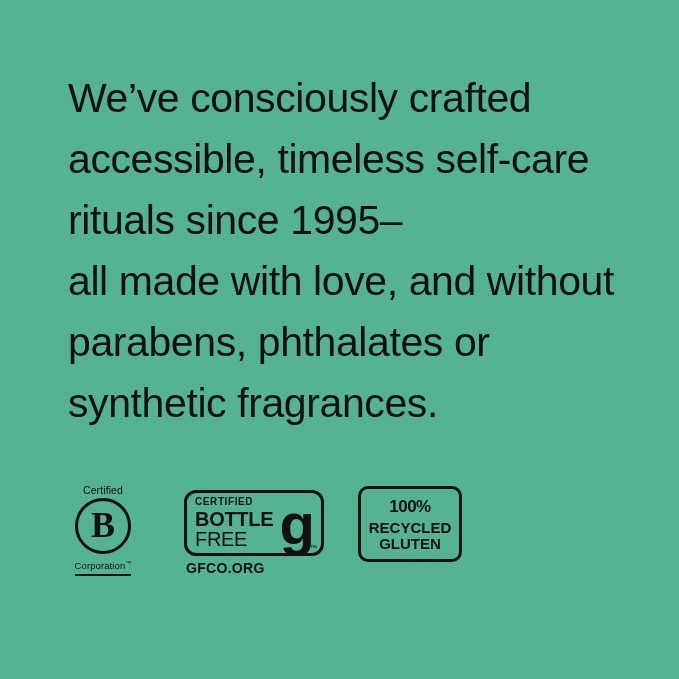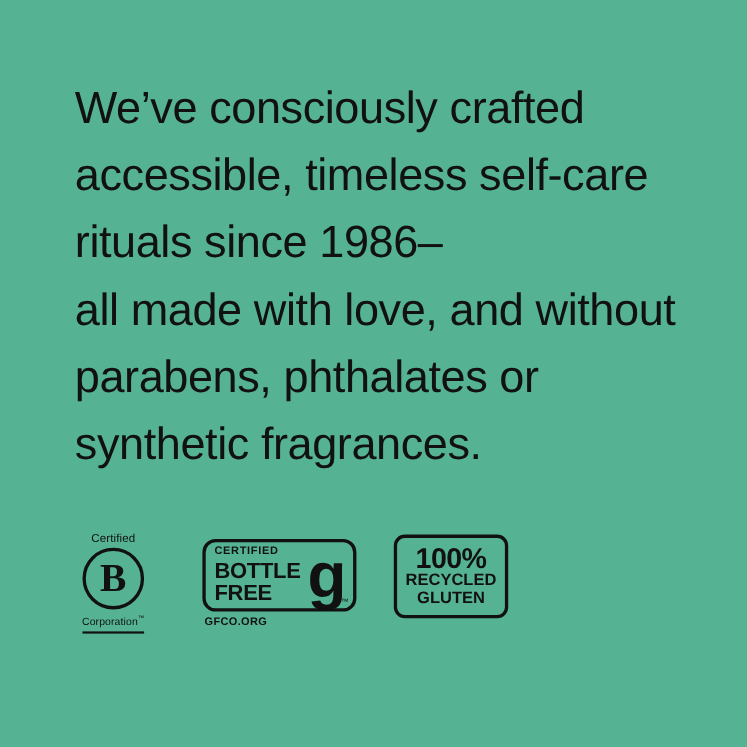--- a/index.html
+++ b/index.html
@@ -139,79 +139,79 @@
     margin-bottom: 2px;
   }
   .gf-gluten {
     font-size: 20px;
     font-weight: 700;
     letter-spacing: -0.3px;
     line-height: 20px;
   }
   .gf-free {
     font-size: 20px;
-    font-weight: 700;
+    font-weight: 400;
     letter-spacing: -0.3px;
     line-height: 20px;
   }
   .gf-g {
     position: absolute;
     right: 6px;
     top: 2px;
     font-family: "Liberation Sans", sans-serif;
     font-size: 58px;
     font-weight: 700;
     line-height: 58px;
   }
   .gf-tm {
     position: absolute;
     right: 4px;
     bottom: 2px;
     font-size: 7px;
   }
   .gf-url {
-    font-size: 10px;
+    font-size: 14px;
     font-weight: 700;
     letter-spacing: 0.3px;
     margin-top: 4px;
     padding-left: 2px;
   }
 
   
   .recycled {
     width: 104px;
     padding-top: 2px;
   }
   .rb-box {
     width: 104px;
     border: 3px solid #111111;
     border-radius: 10px;
     box-sizing: border-box;
     text-align: center;
     padding: 5px 4px 7px 4px;
   }
   .rb-100 {
-    font-size: 26px;
+    font-size: 17px;
     font-weight: 700;
     letter-spacing: -0.5px;
     line-height: 26px;
   }
   .rb-sub {
     font-size: 15px;
     font-weight: 700;
     letter-spacing: 0px;
     line-height: 16px;
   }
 </style>
 </head>
 <body>
 
 <div class="page">
 
-  <div class="headline">We’ve consciously crafted accessible, timeless self-care rituals since 1986–
+  <div class="headline">We’ve consciously crafted accessible, timeless self-care rituals since 1995–
 all made with love, and without parabens, phthalates or synthetic fragrances.</div>
 
   <div class="badges">
 
     <div class="badge bcorp">
       <div class="cert-top">Certified</div>
       <div class="b-circle">
         <span>B</span>
       </div>
       <div class="cert-bottom">

